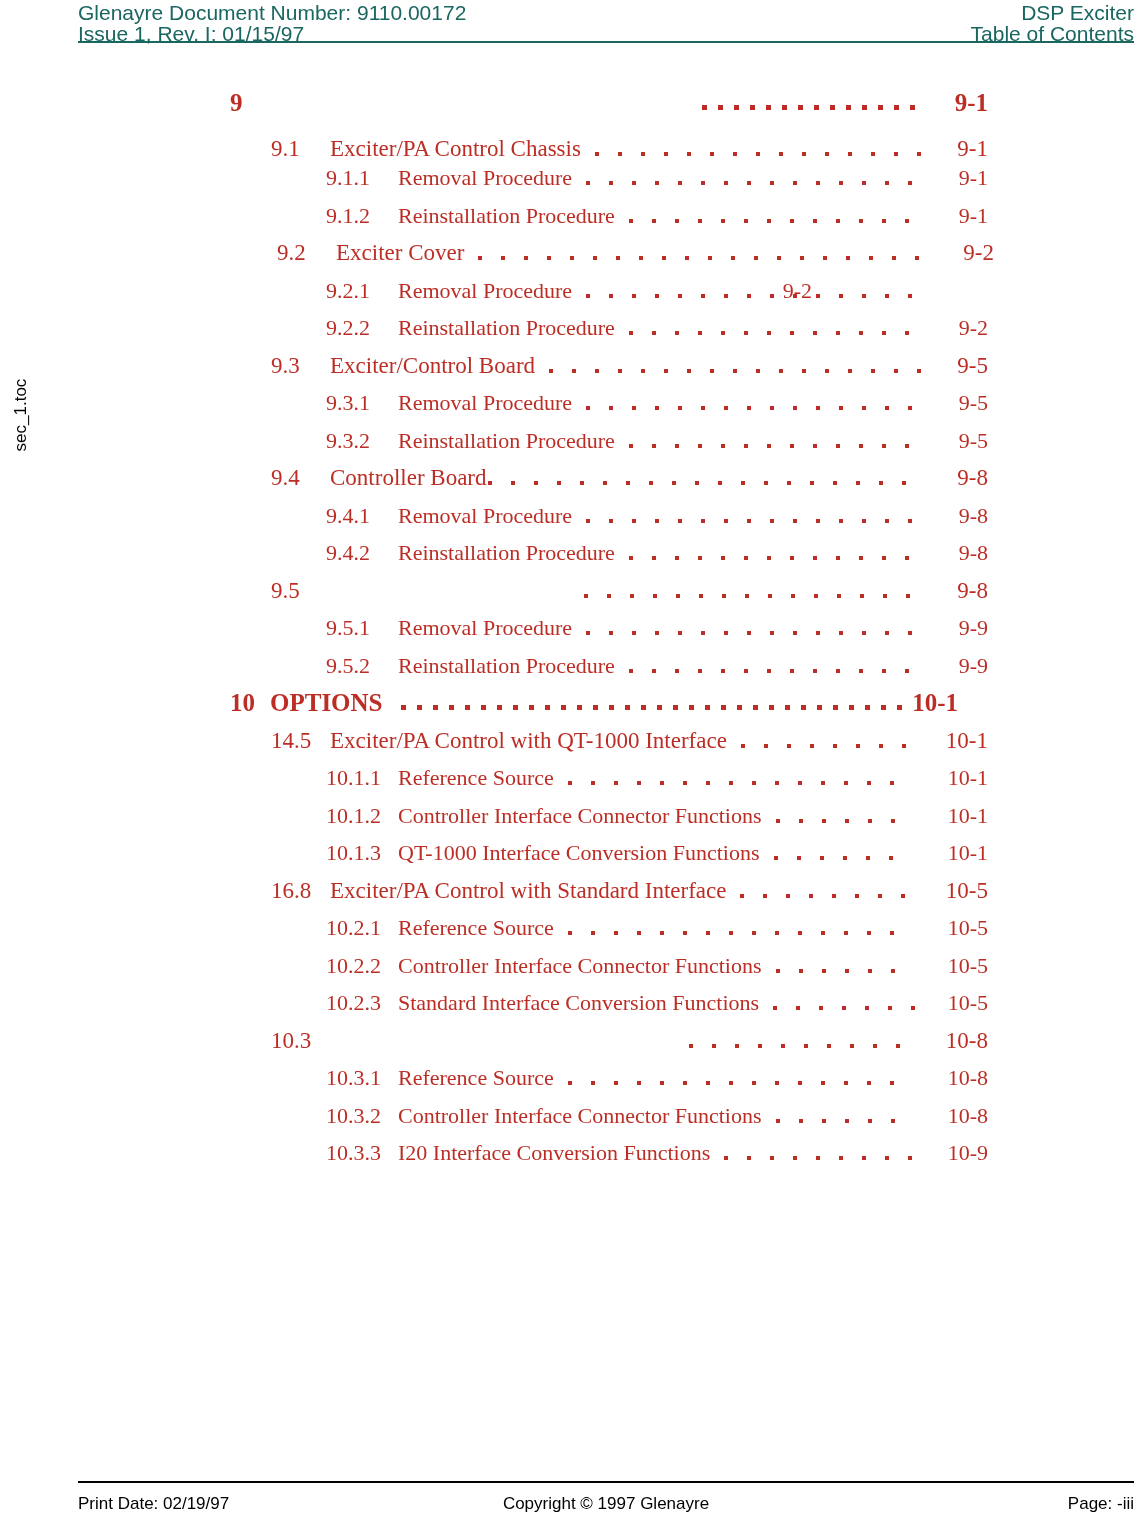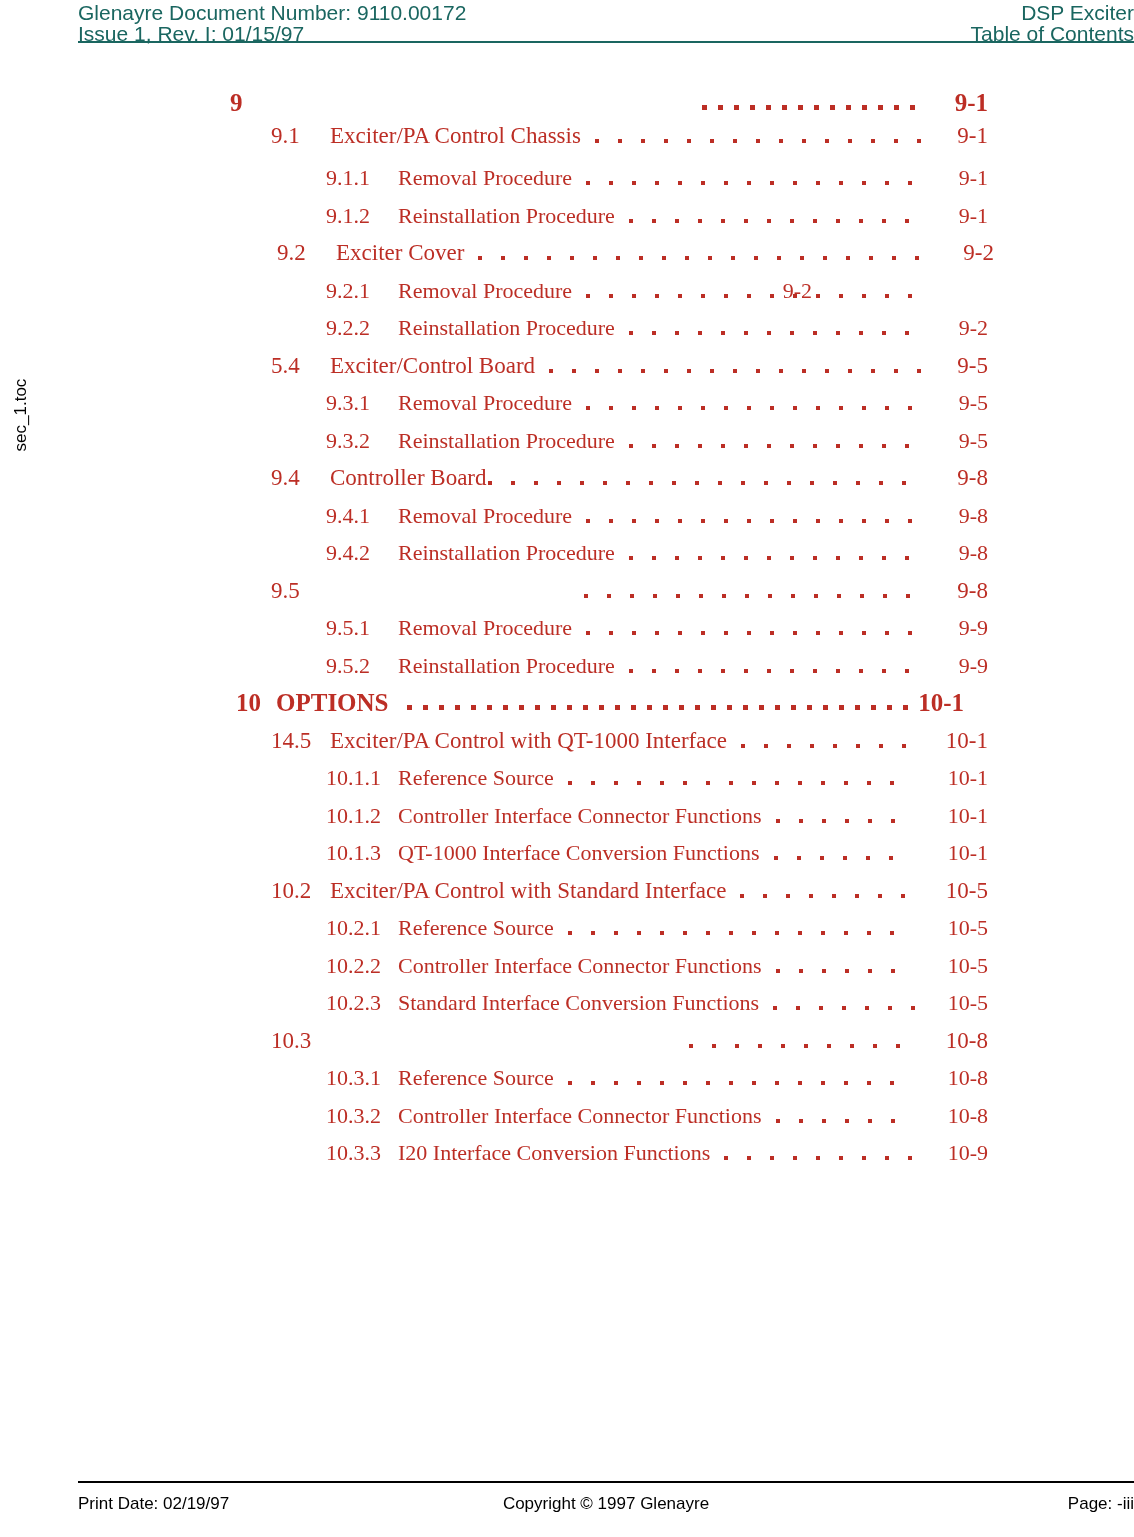--- a/index.html
+++ b/index.html
@@ -193,21 +193,21 @@
           <i style="left: 96px; width: 5px; height: 5px;"></i>
           <i style="left: 112px; width: 5px; height: 5px;"></i>
           <i style="left: 128px; width: 5px; height: 5px;"></i>
           <i style="left: 144px; width: 5px; height: 5px;"></i>
           <i style="left: 160px; width: 5px; height: 5px;"></i>
           <i style="left: 176px; width: 5px; height: 5px;"></i>
           <i style="left: 192px; width: 5px; height: 5px;"></i>
           <i style="left: 208px; width: 5px; height: 5px;"></i>
         </span>
       </div>
-      <div class="toc-row lvl2" style="top: 121px; left: 0px; width: 1134px;">
+      <div class="toc-row lvl2" style="top: 134px; left: 0px; width: 1134px;">
         <span class="toc-num">9.1</span>
         <span class="toc-title">Exciter/PA Control Chassis</span>
         <span class="toc-page">9-1</span>
         <span class="leader" style="left: 595px; width: 348px;">
           <i style="left: 0px; width: 4px; height: 4px;"></i>
           <i style="left: 23px; width: 4px; height: 4px;"></i>
           <i style="left: 46px; width: 4px; height: 4px;"></i>
           <i style="left: 69px; width: 4px; height: 4px;"></i>
           <i style="left: 92px; width: 4px; height: 4px;"></i>
           <i style="left: 115px; width: 4px; height: 4px;"></i>
@@ -327,21 +327,21 @@
           <i style="left: 138px; width: 4px; height: 4px;"></i>
           <i style="left: 161px; width: 4px; height: 4px;"></i>
           <i style="left: 184px; width: 4px; height: 4px;"></i>
           <i style="left: 207px; width: 4px; height: 4px;"></i>
           <i style="left: 230px; width: 4px; height: 4px;"></i>
           <i style="left: 253px; width: 4px; height: 4px;"></i>
           <i style="left: 276px; width: 4px; height: 4px;"></i>
         </span>
       </div>
       <div class="toc-row lvl2" style="top: 350.5px; left: 0px; width: 1134px;">
-        <span class="toc-num">5.4</span>
+        <span class="toc-num">9.3</span>
         <span class="toc-title">Exciter/Control Board</span>
         <span class="toc-page">9-5</span>
         <span class="leader" style="left: 549px; width: 394px;">
           <i style="left: 0px; width: 4px; height: 4px;"></i>
           <i style="left: 23px; width: 4px; height: 4px;"></i>
           <i style="left: 46px; width: 4px; height: 4px;"></i>
           <i style="left: 69px; width: 4px; height: 4px;"></i>
           <i style="left: 92px; width: 4px; height: 4px;"></i>
           <i style="left: 115px; width: 4px; height: 4px;"></i>
           <i style="left: 138px; width: 4px; height: 4px;"></i>
@@ -523,21 +523,21 @@
           <i style="left: 115px; width: 4px; height: 4px;"></i>
           <i style="left: 138px; width: 4px; height: 4px;"></i>
           <i style="left: 161px; width: 4px; height: 4px;"></i>
           <i style="left: 184px; width: 4px; height: 4px;"></i>
           <i style="left: 207px; width: 4px; height: 4px;"></i>
           <i style="left: 230px; width: 4px; height: 4px;"></i>
           <i style="left: 253px; width: 4px; height: 4px;"></i>
           <i style="left: 276px; width: 4px; height: 4px;"></i>
         </span>
       </div>
-      <div class="toc-row lvl1" style="top: 688px; left: 6px; width: 1104px;">
+      <div class="toc-row lvl1" style="top: 688px; left: 0px; width: 1104px;">
         <span class="toc-num">10</span>
         <span class="toc-title">OPTIONS</span>
         <span class="toc-page">10-1</span>
         <span class="leader" style="left: 401px; width: 523px;">
           <i style="left: 0px; width: 5px; height: 5px;"></i>
           <i style="left: 16px; width: 5px; height: 5px;"></i>
           <i style="left: 32px; width: 5px; height: 5px;"></i>
           <i style="left: 48px; width: 5px; height: 5px;"></i>
           <i style="left: 64px; width: 5px; height: 5px;"></i>
           <i style="left: 80px; width: 5px; height: 5px;"></i>
@@ -626,21 +626,21 @@
         <span class="leader" style="left: 774px; width: 160px;">
           <i style="left: 0px; width: 4px; height: 4px;"></i>
           <i style="left: 23px; width: 4px; height: 4px;"></i>
           <i style="left: 46px; width: 4px; height: 4px;"></i>
           <i style="left: 69px; width: 4px; height: 4px;"></i>
           <i style="left: 92px; width: 4px; height: 4px;"></i>
           <i style="left: 115px; width: 4px; height: 4px;"></i>
         </span>
       </div>
       <div class="toc-row lvl2" style="top: 875.5px; left: 0px; width: 1134px;">
-        <span class="toc-num">10.2</span>
+        <span class="toc-num">16.8</span>
         <span class="toc-title">Exciter/PA Control with Standard Interface</span>
         <span class="toc-page">10-5</span>
         <span class="leader" style="left: 740px; width: 192px;">
           <i style="left: 0px; width: 4px; height: 4px;"></i>
           <i style="left: 23px; width: 4px; height: 4px;"></i>
           <i style="left: 46px; width: 4px; height: 4px;"></i>
           <i style="left: 69px; width: 4px; height: 4px;"></i>
           <i style="left: 92px; width: 4px; height: 4px;"></i>
           <i style="left: 115px; width: 4px; height: 4px;"></i>
           <i style="left: 138px; width: 4px; height: 4px;"></i>

